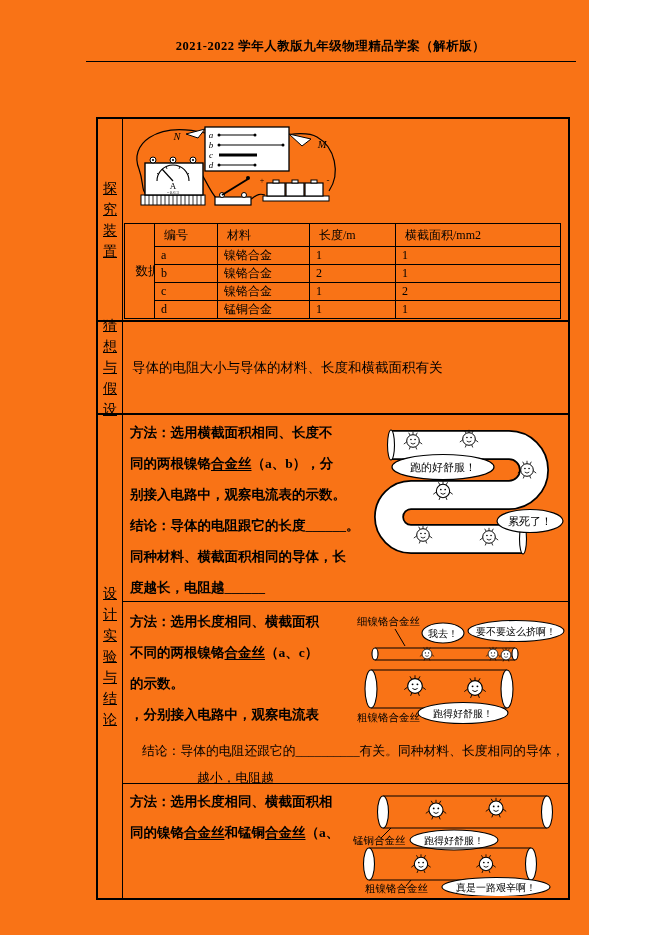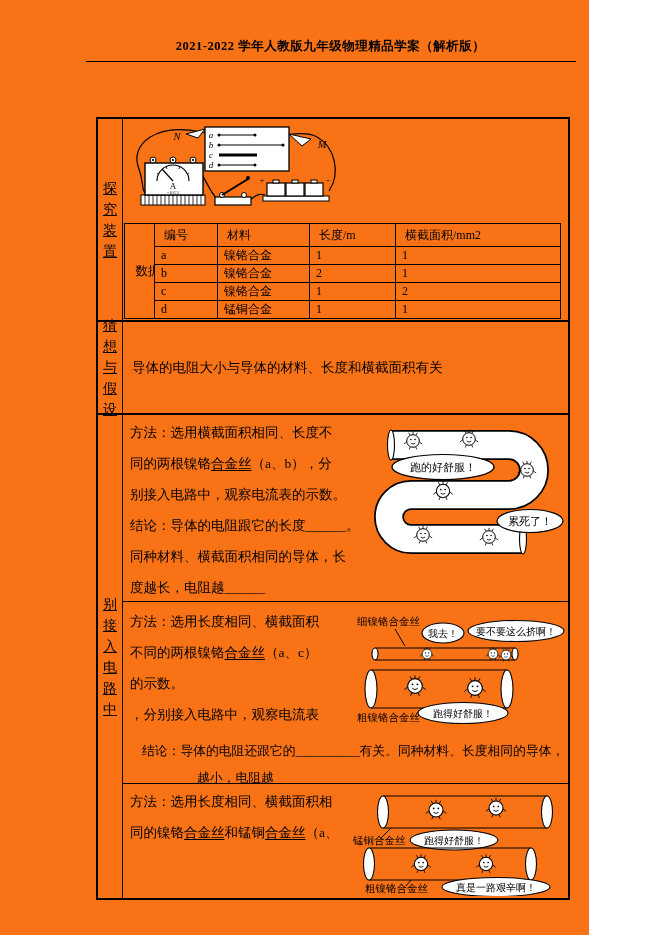--- a/index.html
+++ b/index.html
@@ -23,21 +23,21 @@
   table.dt td, table.dt th { border:1px solid #000; font-size:12px; font-weight:normal;
         text-align:left; padding:0 0 0 6px; height:18px; overflow:hidden; white-space:nowrap; }
   table.dt tr.hd th { height:23px;padding-left:9px; }
   td.dcell { text-align:center; padding:0; }
   .vtext2 { width:14px; margin:0 auto; word-break:break-all; text-align:center; font-size:12.5px; line-height:17px; }
 
   
   .blk { position:relative; width:100%; overflow:hidden; }
   .blk.b { border-bottom:1px solid #000; }
   .mtext { position:absolute; left:7px; top:2px; width:240px; font-size:13.5px; }
-  .mtext .ln { line-height:31px; white-space:nowrap; }
+  .mtext .ln { line-height:31px; white-space:nowrap;font-weight:bold; }
   .seg.u { text-decoration:underline; text-underline-offset:2px; }
   .concl { position:absolute; left:10px; top:136px; width:441px; font-size:12.8px; }
   .concl .ln { line-height:27px; white-space:nowrap; }
   .concl .ln.i1 { padding-left:9px; }
 
   svg { position:absolute; }
   svg text { font-family:"Liberation Serif", serif; }
   .it { font-style:italic; }
 </style>
 </head>
@@ -184,21 +184,21 @@
       <div class="tlabel">
         <div class="vtext">猜想与假设</div>
       </div>
       <div class="tcontent" style="display:flex;align-items:center;">
         <div style="padding-left:9px;font-size:13.5px;">导体的电阻大小与导体的材料、长度和横截面积有关</div>
       </div>
     </div>
 
     <div class="trow" style="height:483px">
       <div class="tlabel">
-        <div class="vtext">别接入电路中</div>
+        <div class="vtext">设计实验与结论</div>
       </div>
       <div class="tcontent">
 
         <div class="blk b" style="height:187px">
           <div class="mtext">
             <div class="ln"><span class="seg">方法：选用横截面积相同、长度不</span></div>
             <div class="ln"><span class="seg">同的两根镍铬</span><span class="seg u">合金丝</span><span class="seg">（a、b），分</span></div>
             <div class="ln"><span class="seg">别接入电路中，观察电流表的示数。</span></div>
             <div class="ln"><span class="seg">结论：导体的电阻跟它的长度______。</span></div>
             <div class="ln"><span class="seg">同种材料、横截面积相同的导体，长</span></div>

